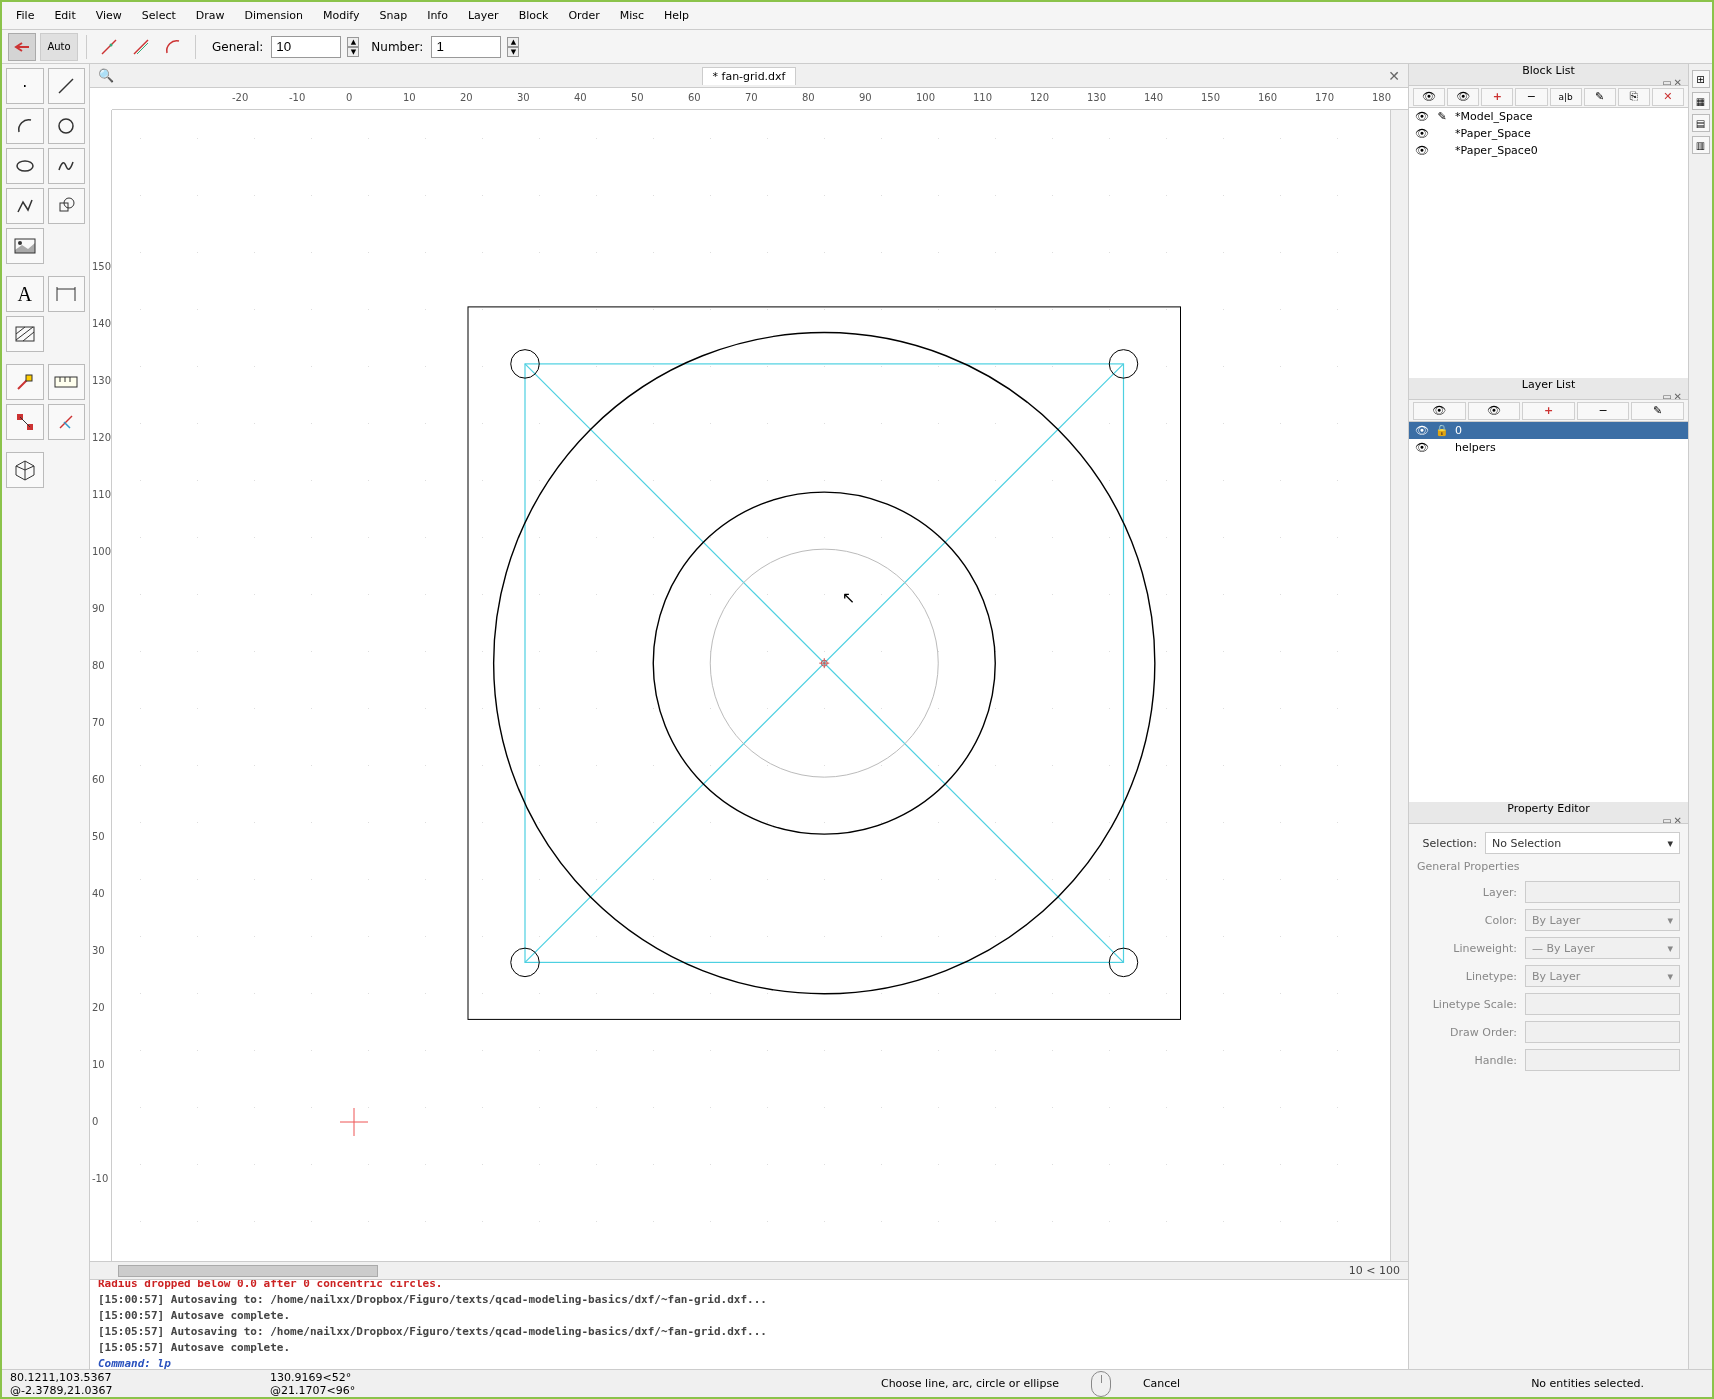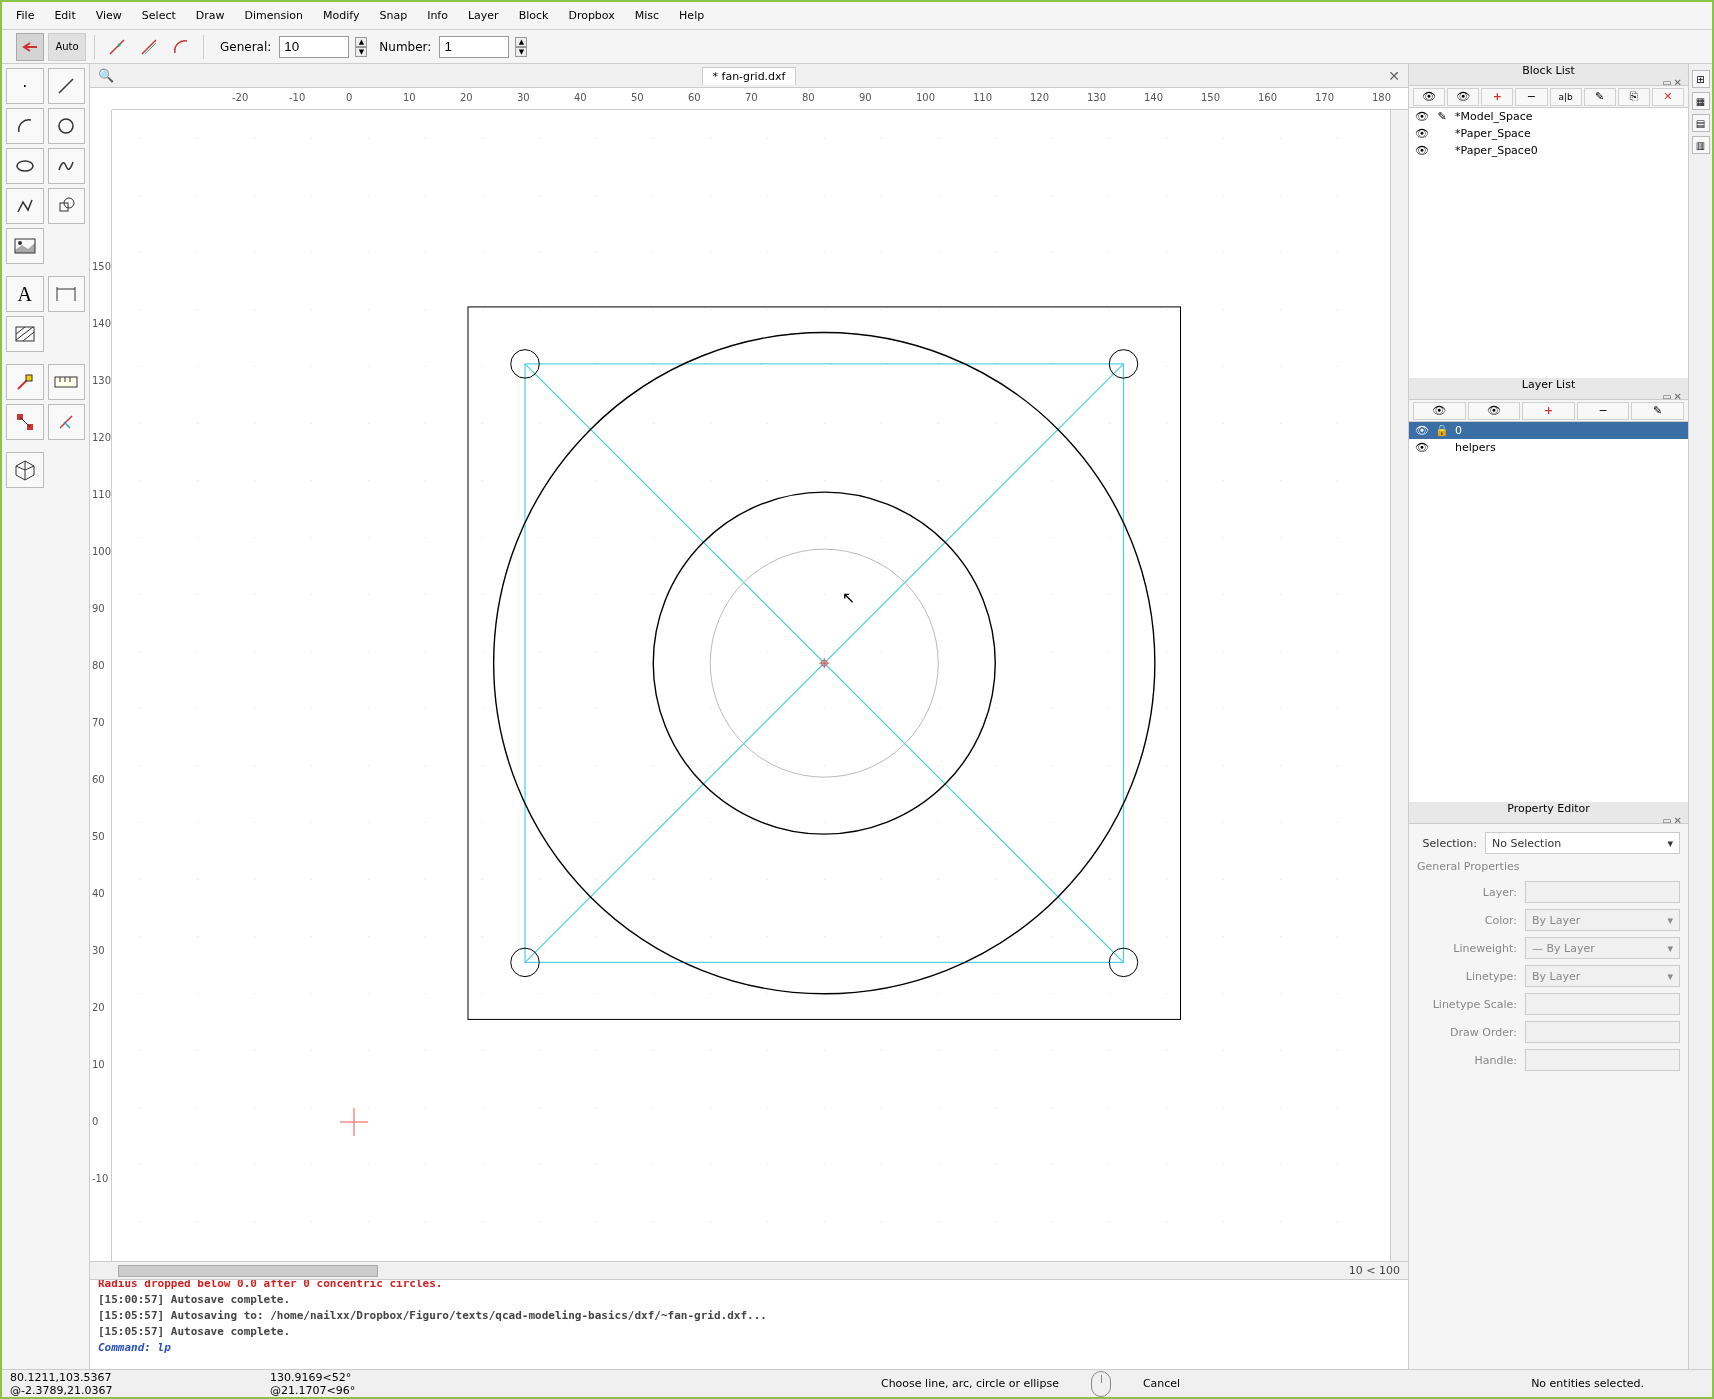--- a/index.html
+++ b/index.html
@@ -24,21 +24,21 @@
 .menu-bar span {
   padding: 4px 10px;
   cursor: default;
 }
 .toolbar {
   height: 34px;
   background: #f5f5f5;
   border-bottom: 1px solid #ccc;
   display: flex;
   align-items: center;
-  padding: 0 14px;
+  padding: 0 6px;
   gap: 4px;
 }
 .tool-btn {
   width: 28px; height: 28px;
   border: 1px solid transparent;
   background: #f5f5f5;
   display: inline-flex;
   align-items: center; justify-content: center;
   font-size: 14px;
 }
@@ -187,21 +187,21 @@
   <span>Edit</span>
   <span>View</span>
   <span>Select</span>
   <span>Draw</span>
   <span>Dimension</span>
   <span>Modify</span>
   <span>Snap</span>
   <span>Info</span>
   <span>Layer</span>
   <span>Block</span>
-  <span>Dropbox</span>
+  <span>Order</span>
   <span>Misc</span>
   <span>Help</span>
 </div>
 
 <div class="toolbar">
   <span class="tool-btn active">
     <svg width="18" height="12">
         <path d="M9 2 L3 6 L9 10 M3 6 H16" stroke="#c33" stroke-width="2" fill="none"></path>
       </svg>
   </span>
@@ -436,20 +436,21 @@
       </div>
       <div class="scroll-v"></div>
     </div>
     <div class="scroll-h">
       <div style="width:22px;"></div>
       <div class="thumb"></div>
       <div class="info">10 &lt; 100</div>
     </div>
     <div class="cmd-output" id="cmd-output">
         <div style="color: rgb(204, 34, 34); margin-top: -8px;">Radius dropped below 0.0 after 0 concentric circles.</div>
+        <div style="color: rgb(68, 68, 68);">[15:00:57] Autosaving to: /home/nailxx/Dropbox/Figuro/texts/qcad-modeling-basics/dxf/~fan-grid.dxf...</div>
         <div style="color: rgb(68, 68, 68);">[15:00:57] Autosave complete.</div>
         <div style="color: rgb(68, 68, 68);">[15:05:57] Autosaving to: /home/nailxx/Dropbox/Figuro/texts/qcad-modeling-basics/dxf/~fan-grid.dxf...</div>
         <div style="color: rgb(68, 68, 68);">[15:05:57] Autosave complete.</div>
         <div style="color: rgb(42, 82, 190); font-style: italic;">Command: lp</div>
       </div>
   </div>
 
   <div class="right-col">
     <div class="block-list">
       <div class="panel-title">

